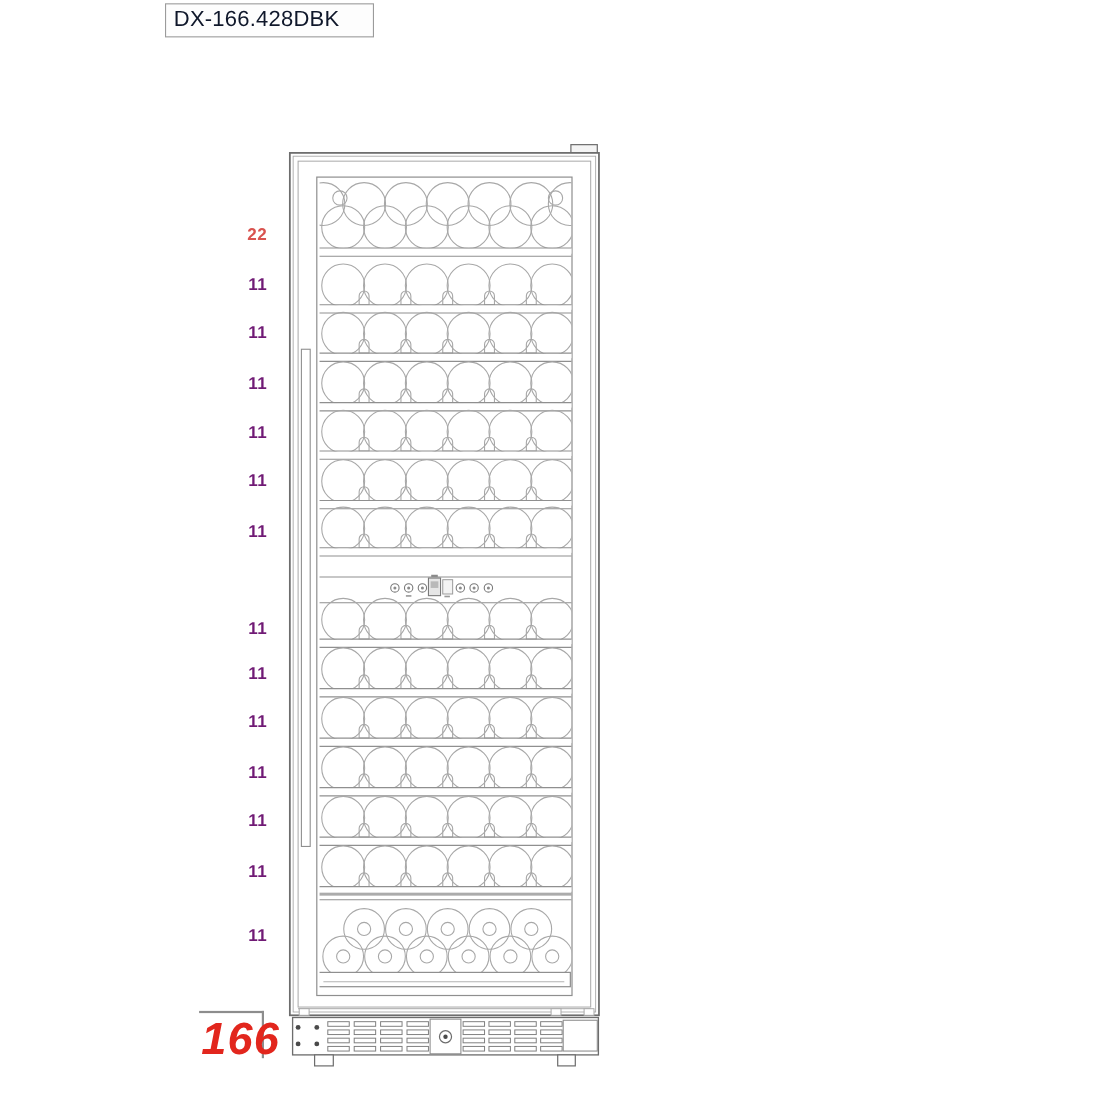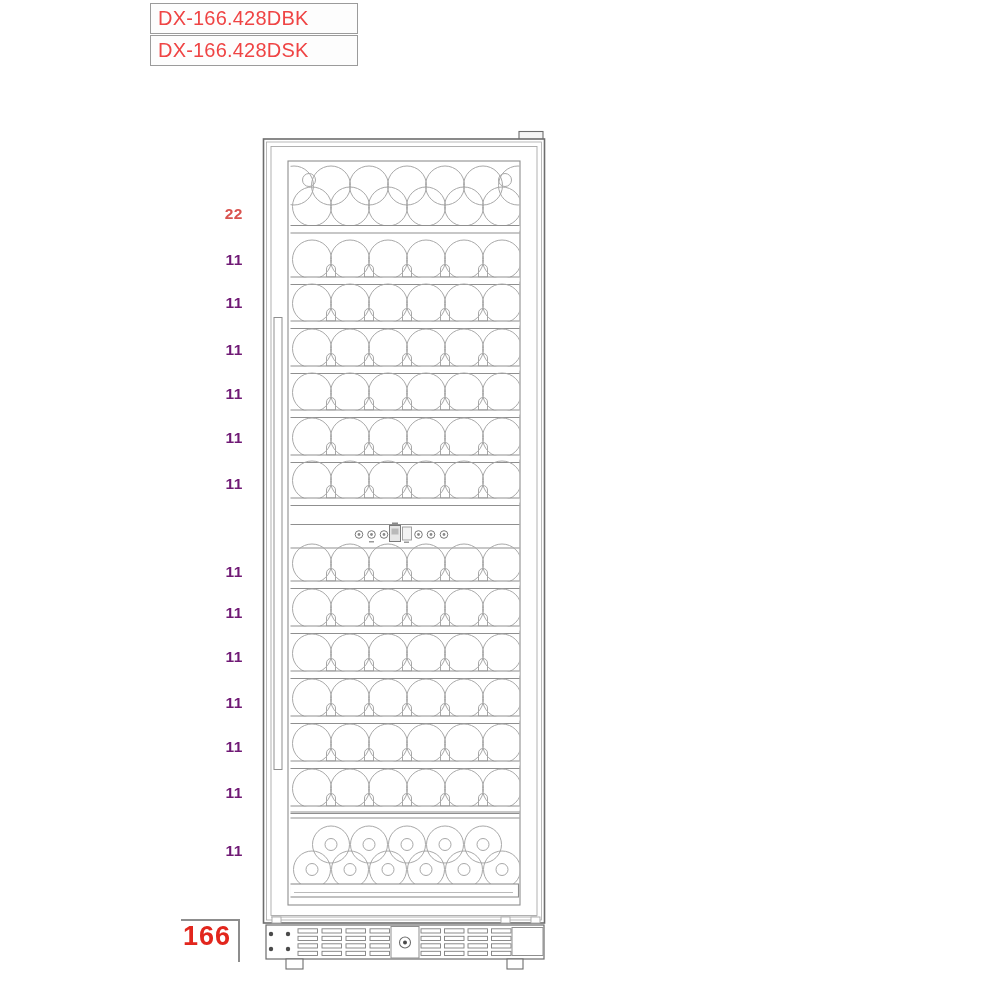--- a/index.html
+++ b/index.html
@@ -1,50 +1,49 @@
 <!DOCTYPE html>
 <html><head>
 <meta charset="utf-8">
 <style>
   html,body{margin:0;padding:0;background:#fff;}
   .stage{
     position:relative;width:1000px;height:1000px;background:#ffffff;
     font-family:"Liberation Sans", sans-serif;overflow:hidden;
   }
   .model-box{
-    position:absolute;left:150px;width:208px;height:31px;
+    position:absolute;left:150px;width:190px;height:31px;
     border:1px solid #9b9b9b;background:#fdfdfd;box-sizing:border-box;
     display:flex;align-items:center;padding-left:7px;
-    font-size:20px;color:#ef4444;letter-spacing:.2px;white-space:nowrap;
+    font-size:20px;color:#0f172a;letter-spacing:.2px;white-space:nowrap;
   }
   .model-box.first{top:3px;}
   .model-box.second{top:35px;}
   .cap-col{position:absolute;left:148px;top:0;width:95px;height:1000px;}
   .cap-label{
     position:absolute;right:0;transform:translateY(-50%);
     font-size:15.5px;font-weight:bold;color:#701a75;letter-spacing:.5px;
   }
   .cap-label.red{color:#d9534f;text-align:center;}
   .total-box{
     position:absolute;left:181px;top:919px;width:59px;height:43px;
     border-top:2px solid #8d8d8d;border-right:2px solid #8d8d8d;box-sizing:border-box;
   }
   .total-text{
     position:absolute;left:2px;top:1px;
-    font-size:27px;font-weight:600;color:#e2261d;letter-spacing:1px;line-height:1.1;
+    font-size:41px;font-weight:600;color:#e2261d;letter-spacing:1px;line-height:1.1;font-style:italic;
   }
   svg.cooler{position:absolute;left:0;top:0;}
 </style>
 </head>
 <body>
 
 <div class="stage">
 
   <div class="model-box first">DX-166.428DBK</div>
-  <div class="model-box second">DX-166.428DSK</div>
 
   <div class="cap-col" id="capCol">
       <div class="cap-label red" style="top: 214px;">22</div>
       <div class="cap-label" style="top: 260px;">11</div>
       <div class="cap-label" style="top: 303px;">11</div>
       <div class="cap-label" style="top: 350px;">11</div>
       <div class="cap-label" style="top: 394px;">11</div>
       <div class="cap-label" style="top: 438px;">11</div>
       <div class="cap-label" style="top: 484px;">11</div>
       <div class="cap-label" style="top: 572px;">11</div>

